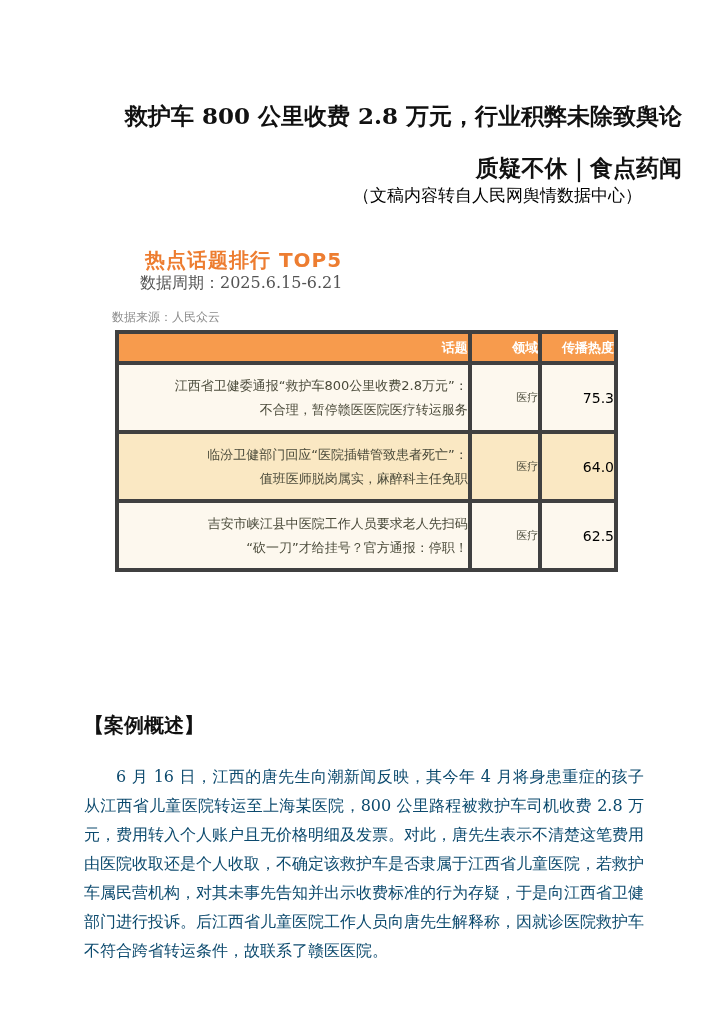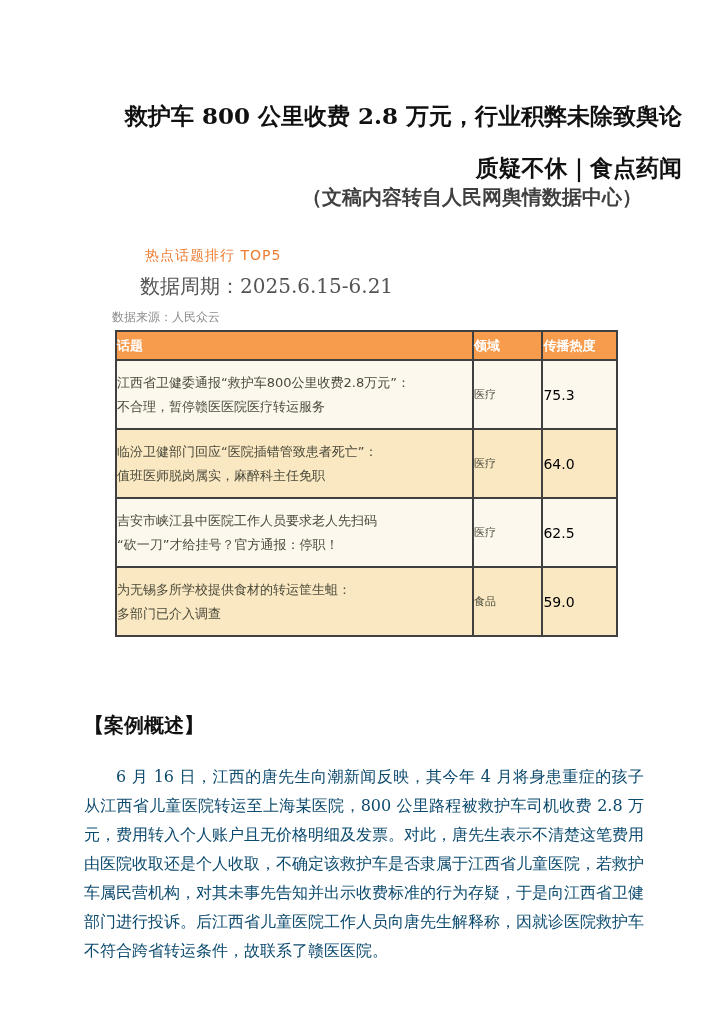--- a/index.html
+++ b/index.html
@@ -16,50 +16,50 @@
   
   .doc-title {
     position:absolute; top:90px; left:42px; width:640px;
     text-align:right;
     font-size:23px; font-weight:700;
     line-height:52px;
     color:#111111;
   }
   .doc-attribution {
     position:absolute; top:184px; right:82px;
-    font-size:20px; font-weight:700; color:#404040;
+    font-size:17px; font-weight:400; color:#000000;
   }
 
   
   .rank-heading {
     position:absolute; top:247px; left:145px;
     font-family:"DejaVu Sans","Liberation Sans",sans-serif;
-    font-size:14px; font-weight:400; color:#ED7D31;
+    font-size:20px; font-weight:700; color:#ED7D31;
     letter-spacing:1px;
   }
   .rank-period {
     position:absolute; top:273px; left:140px;
-    font-size:20px; color:#545454;
+    font-size:16px; color:#545454;
   }
   .rank-source {
     position:absolute; top:309px; left:112px;
     font-family:"DejaVu Sans","Liberation Sans",sans-serif;
     font-size:12px; color:#8c8c8c;
   }
 
   
   .topics-table {
     position:absolute; top:330px; left:115px;
     width:503px;
     border-collapse:collapse;
     font-family:"DejaVu Sans","Liberation Sans",sans-serif;
   }
   .topics-table th, .topics-table td {
-    border:2px solid #404040;
-    text-align:left; vertical-align:middle;
+    border:4px solid #404040;
+    text-align:right; vertical-align:middle;
     padding:0;
   }
   .topics-table thead th {
     background:#F79B4D;
     color:#ffffff;
     font-size:13px; font-weight:700;
     height:27px;
   }
   .topics-table tbody tr { height:69px; }
   .topics-table tbody tr.row-light td { background:#FDF8EE; }
@@ -126,27 +126,19 @@
         <td class="cell-heat">64.0</td>
       </tr>
       <tr class="row-light">
         <td class="cell-topic">
           <div>吉安市峡江县中医院工作人员要求老人先扫码</div>
           <div>“砍一刀”才给挂号？官方通报：停职！</div>
         </td>
         <td class="cell-field">医疗</td>
         <td class="cell-heat">62.5</td>
       </tr>
-      <tr class="row-shade">
-        <td class="cell-topic">
-          <div>为无锡多所学校提供食材的转运筐生蛆：</div>
-          <div>多部门已介入调查</div>
-        </td>
-        <td class="cell-field">食品</td>
-        <td class="cell-heat">59.0</td>
-      </tr>
     </tbody>
   </table>
 
   <div class="case-heading">【案例概述】</div>
   <div class="case-paragraph">6 月 16 日，江西的唐先生向潮新闻反映，其今年 4 月将身患重症的孩子从江西省儿童医院转运至上海某医院，800 公里路程被救护车司机收费 2.8 万元，费用转入个人账户且无价格明细及发票。对此，唐先生表示不清楚这笔费用由医院收取还是个人收取，不确定该救护车是否隶属于江西省儿童医院，若救护车属民营机构，对其未事先告知并出示收费标准的行为存疑，于是向江西省卫健部门进行投诉。后江西省儿童医院工作人员向唐先生解释称，因就诊医院救护车不符合跨省转运条件，故联系了赣医医院。</div>
 
 </div>
 
 </body></html>

